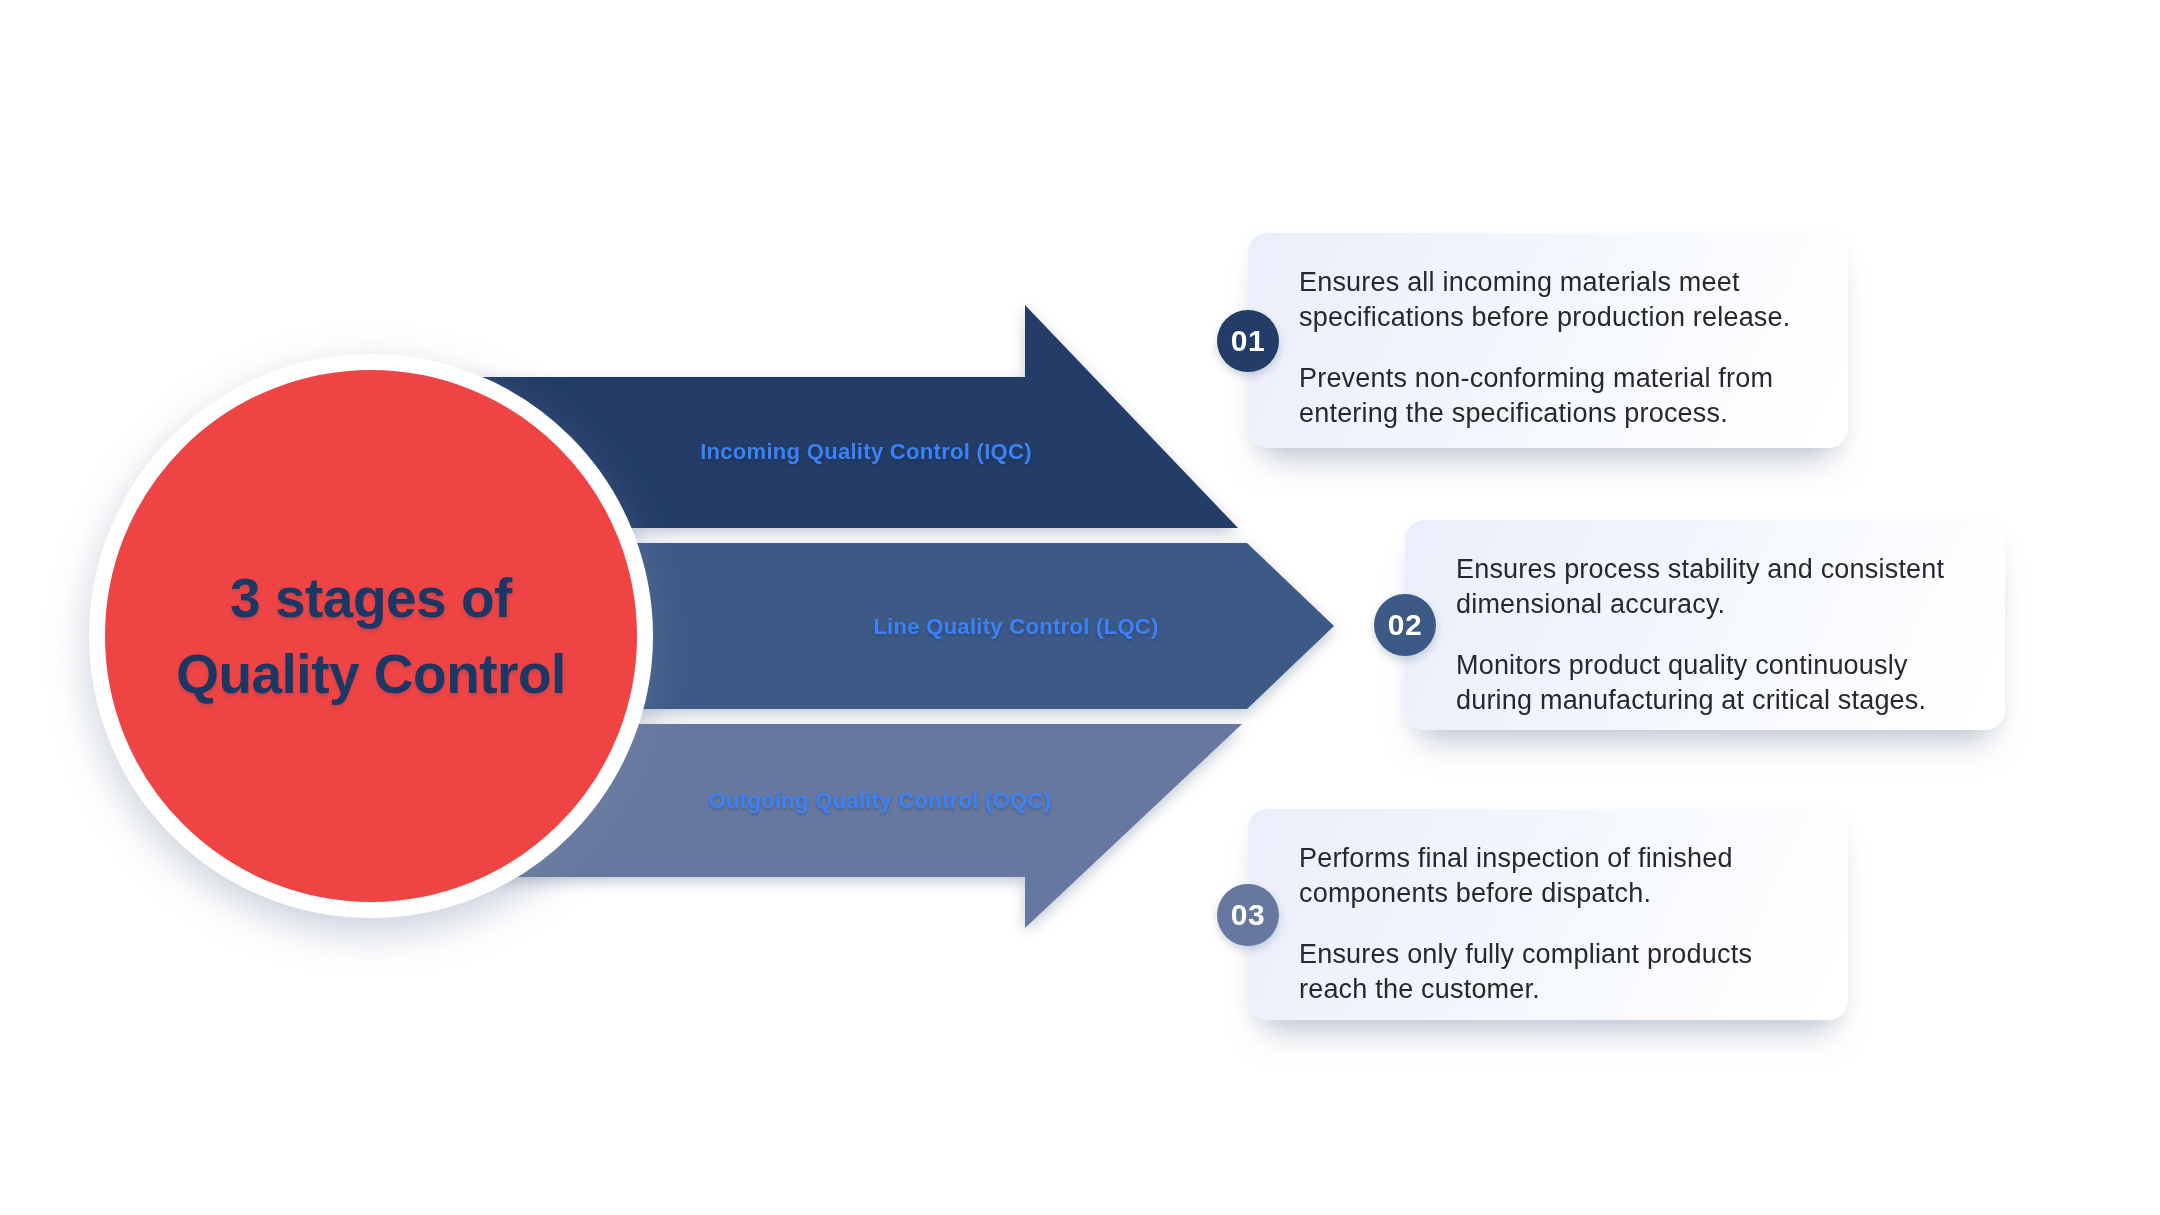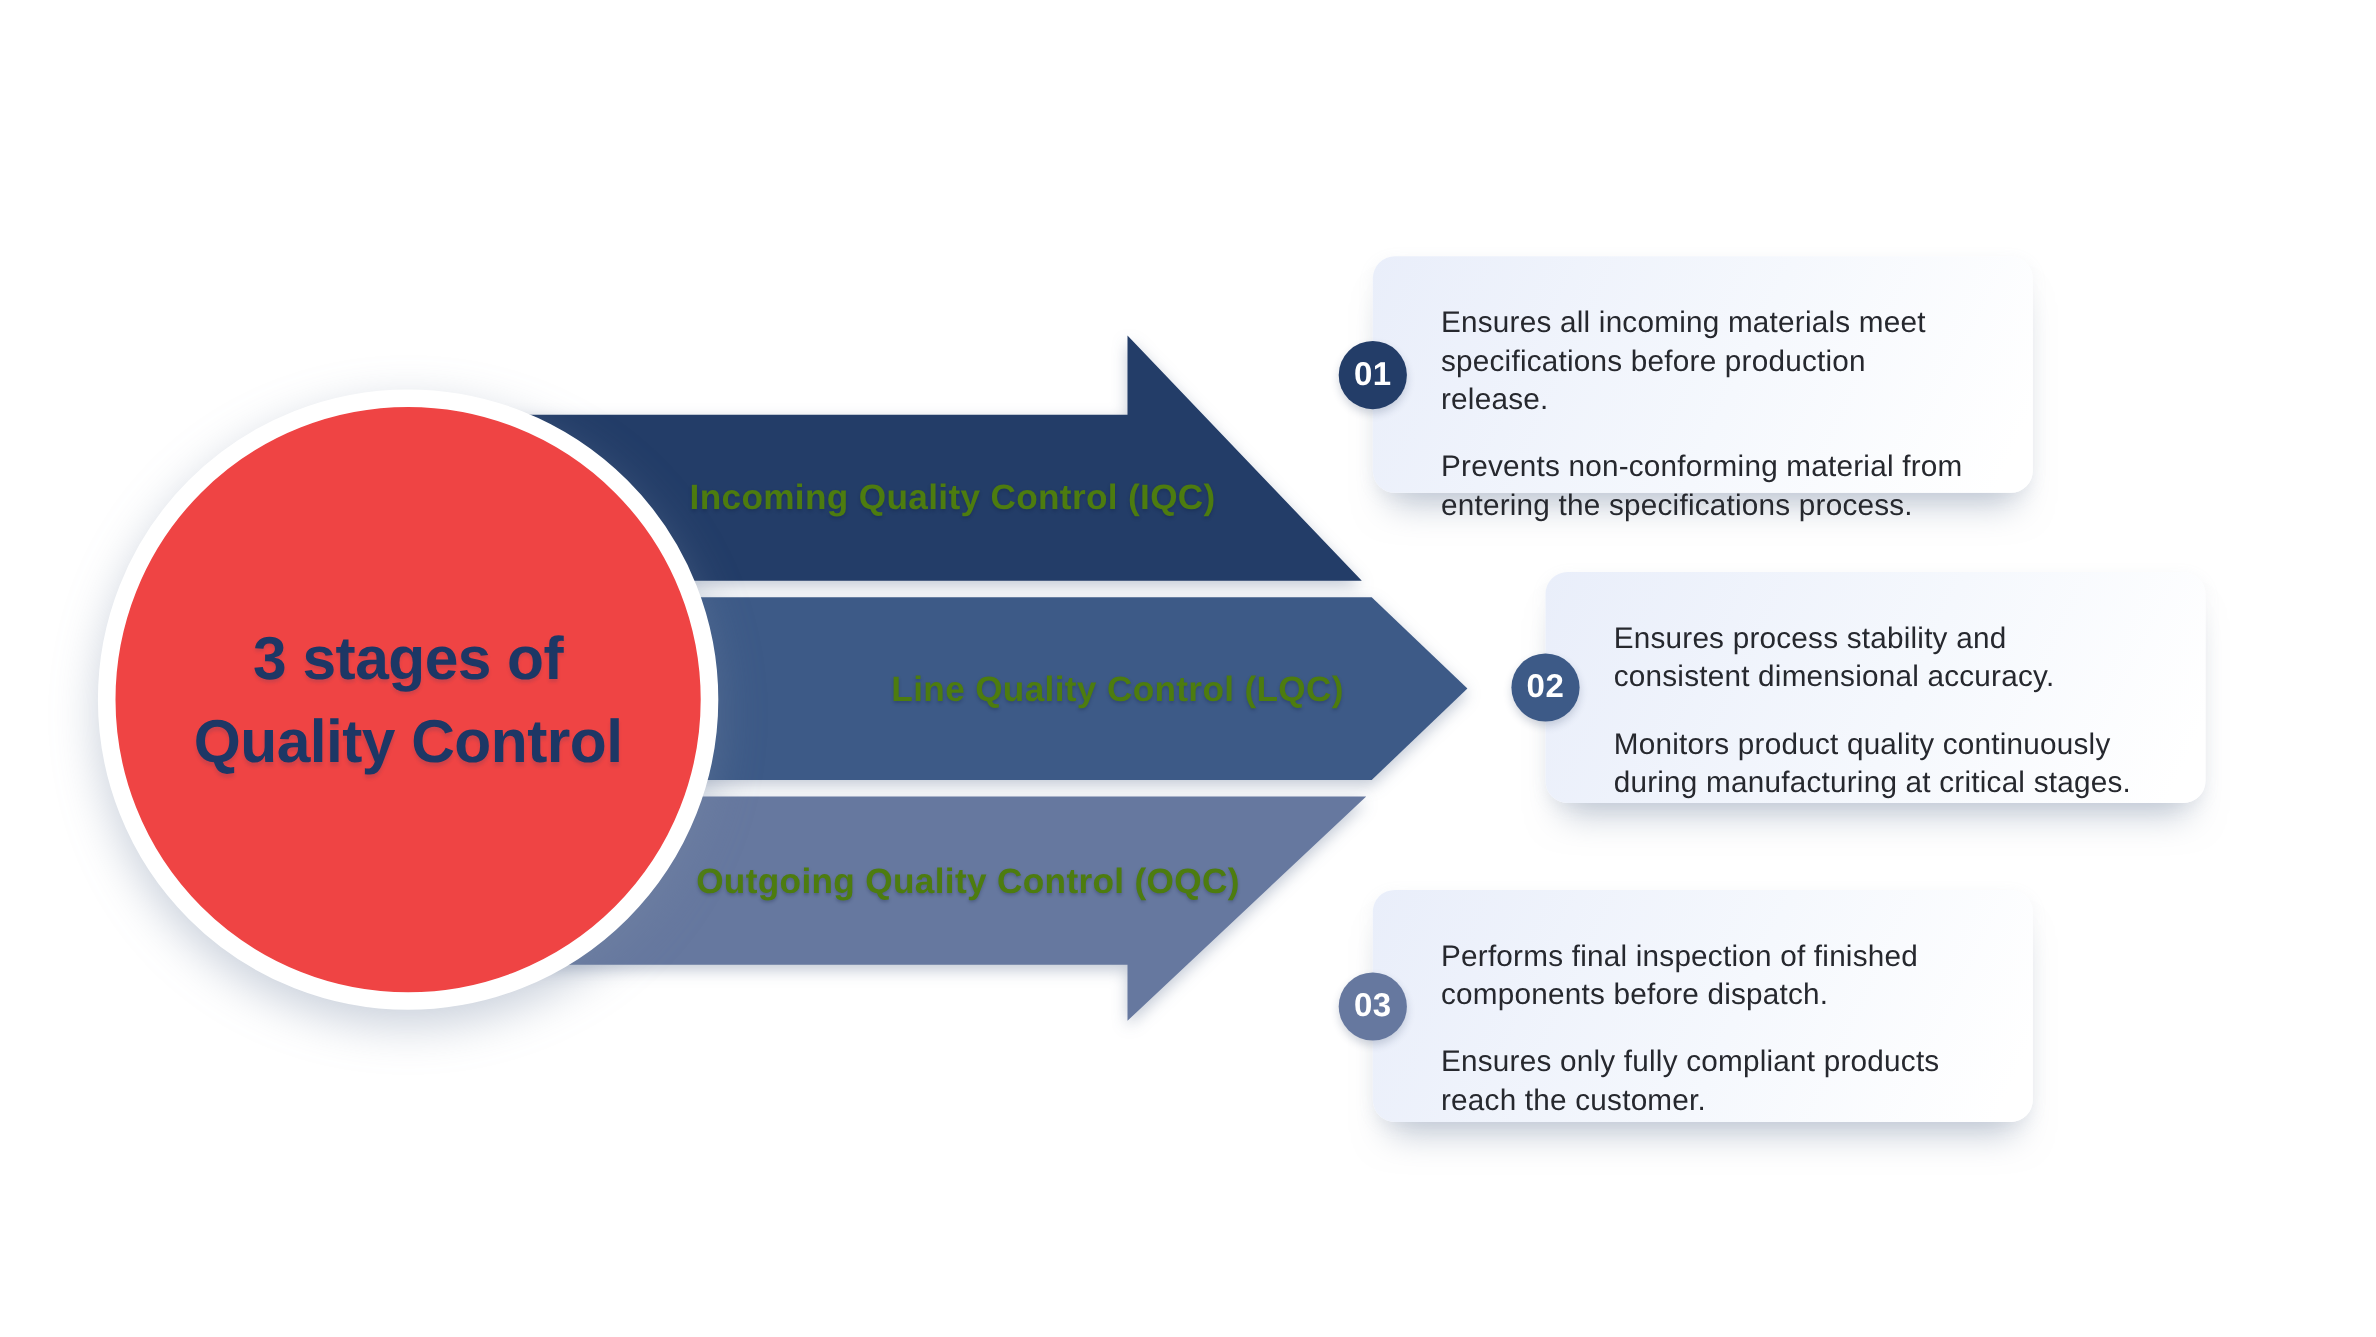--- a/index.html
+++ b/index.html
@@ -11,22 +11,22 @@
     position: relative;
   }
   .canvas { position: absolute; inset: 0; width: 2160px; height: 1215px; }
 
   svg.arrows { position: absolute; left: 0; top: 0; width: 2160px; height: 1215px; }
   .arrow { filter: drop-shadow(0 5px 7px rgba(35,61,104,0.28)); }
 
   .arrow-label {
     position: absolute;
     transform: translate(-50%, -50%);
-    color: #4d7c0f;
-    font-size: 32px;
+    color: #3b82f6;
+    font-size: 22px;
     font-weight: 700;
     letter-spacing: 0.3px;
     white-space: nowrap;
     text-shadow: 0 2px 3px rgba(10,25,55,0.25);
   }
   .label-1 { left: 866px; top: 452px; }
   .label-2 { left: 1016px; top: 627px; }
   .label-3 { left: 880px; top: 801px; text-align: right; }
 
   .title-circle {
@@ -56,21 +56,21 @@
     background: linear-gradient(115deg, #e9eefa 0%, #f5f8fd 55%, #ffffff 95%);
     box-shadow: 0 26px 32px -16px rgba(130,145,170,0.50), 0 4px 14px rgba(150,160,180,0.10);
     padding: 28px 40px 0 47px;
     box-sizing: border-box;
   }
   .card-1 { left: 1248px; top: 233px; height: 215px; }
   .card-2 { left: 1405px; top: 520px; height: 210px; }
   .card-3 { left: 1248px; top: 809px; height: 211px; }
 
   .card p {
-    margin: 15px;
+    margin: 4px;
     font-size: 27px;
     line-height: 35px;
     letter-spacing: 0.2px;
     color: #26282e;
   }
   .card p + p { margin-top: 26px; }
 
   .badge {
     position: absolute;
     left: -31px; top: 50%;

